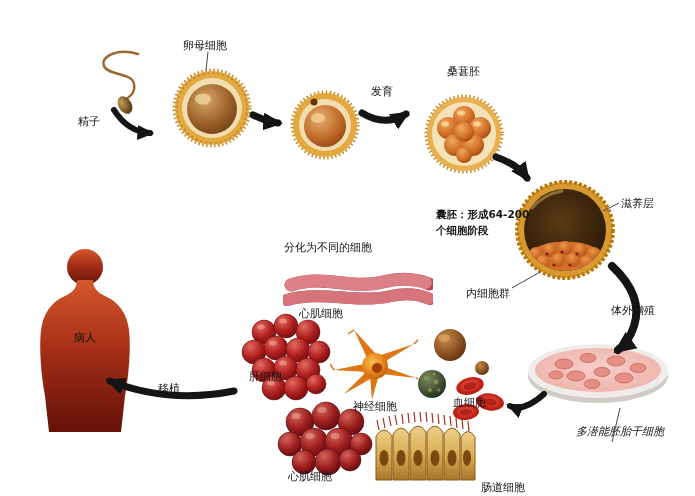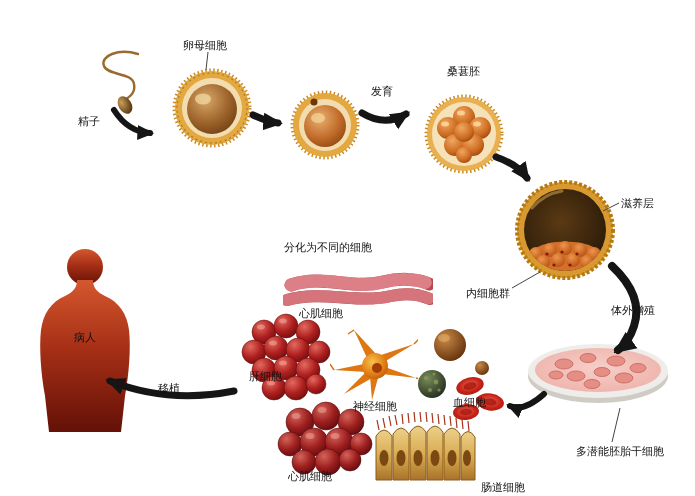--- a/index.html
+++ b/index.html
@@ -18,24 +18,26 @@
 </head>
 <body>
 
 <div class="stage">
 
 
   <div class="lbl" style="left:183px; top:38px;">卵母细胞</div>
   <div class="lbl" style="left:78px;  top:114px;">精子</div>
   <div class="lbl" style="left:371px; top:84px;">发育</div>
   <div class="lbl" style="left:447px; top:64px;">桑葚胚</div>
+  <div class="note" style="left:436px; top:206px; width:112px;">囊胚：形成64-200
+个细胞阶段</div>
   <div class="lbl" style="left:621px; top:196px;">滋养层</div>
   <div class="lbl" style="left:466px; top:286px;">内细胞群</div>
   <div class="lbl" style="left:611px; top:303px;">体外增殖</div>
-  <div class="lbl" style="left:576px; top:444px;">多潜能胚胎干细胞</div>
+  <div class="lbl" style="left:576px; top:424px;font-style:italic;">多潜能胚胎干细胞</div>
   <div class="lbl" style="left:284px; top:240px;text-align:right;">分化为不同的细胞</div>
   <div class="lbl" style="left:299px; top:306px;">心肌细胞</div>
   <div class="lbl" style="left:249px; top:369px;">肝细胞</div>
   <div class="lbl" style="left:353px; top:399px;">神经细胞</div>
   <div class="lbl" style="left:453px; top:395px;">血细胞</div>
   <div class="lbl" style="left:288px; top:469px;">心肌细胞</div>
   <div class="lbl" style="left:481px; top:480px;">肠道细胞</div>
   <div class="lbl" style="left:74px;  top:330px;">病人</div>
   <div class="lbl" style="left:158px; top:381px;">移植</div>
 

